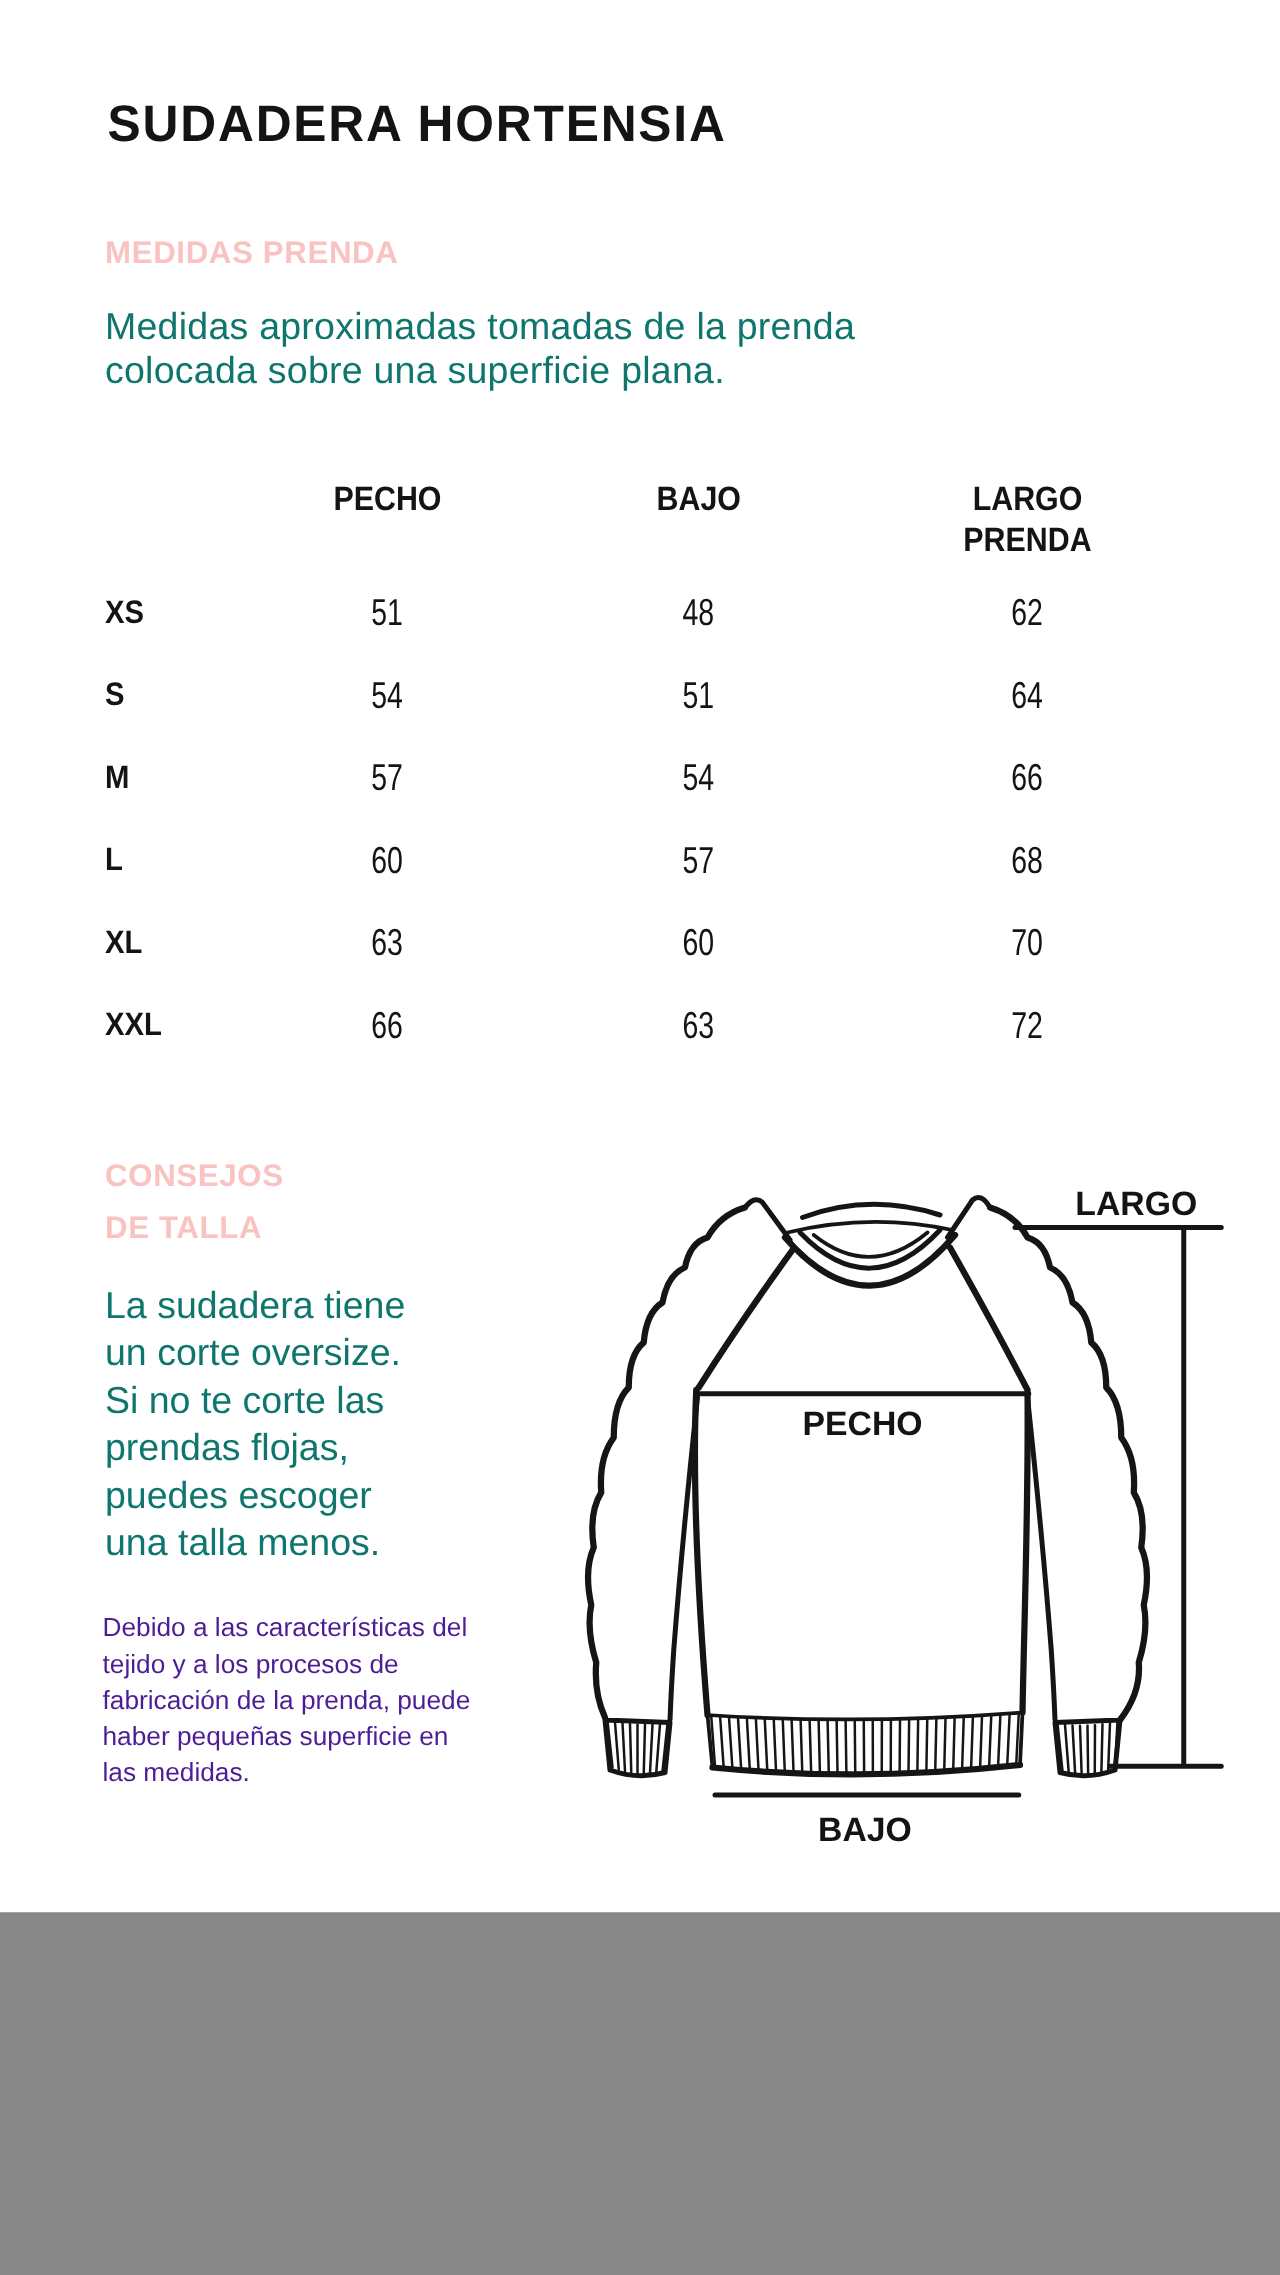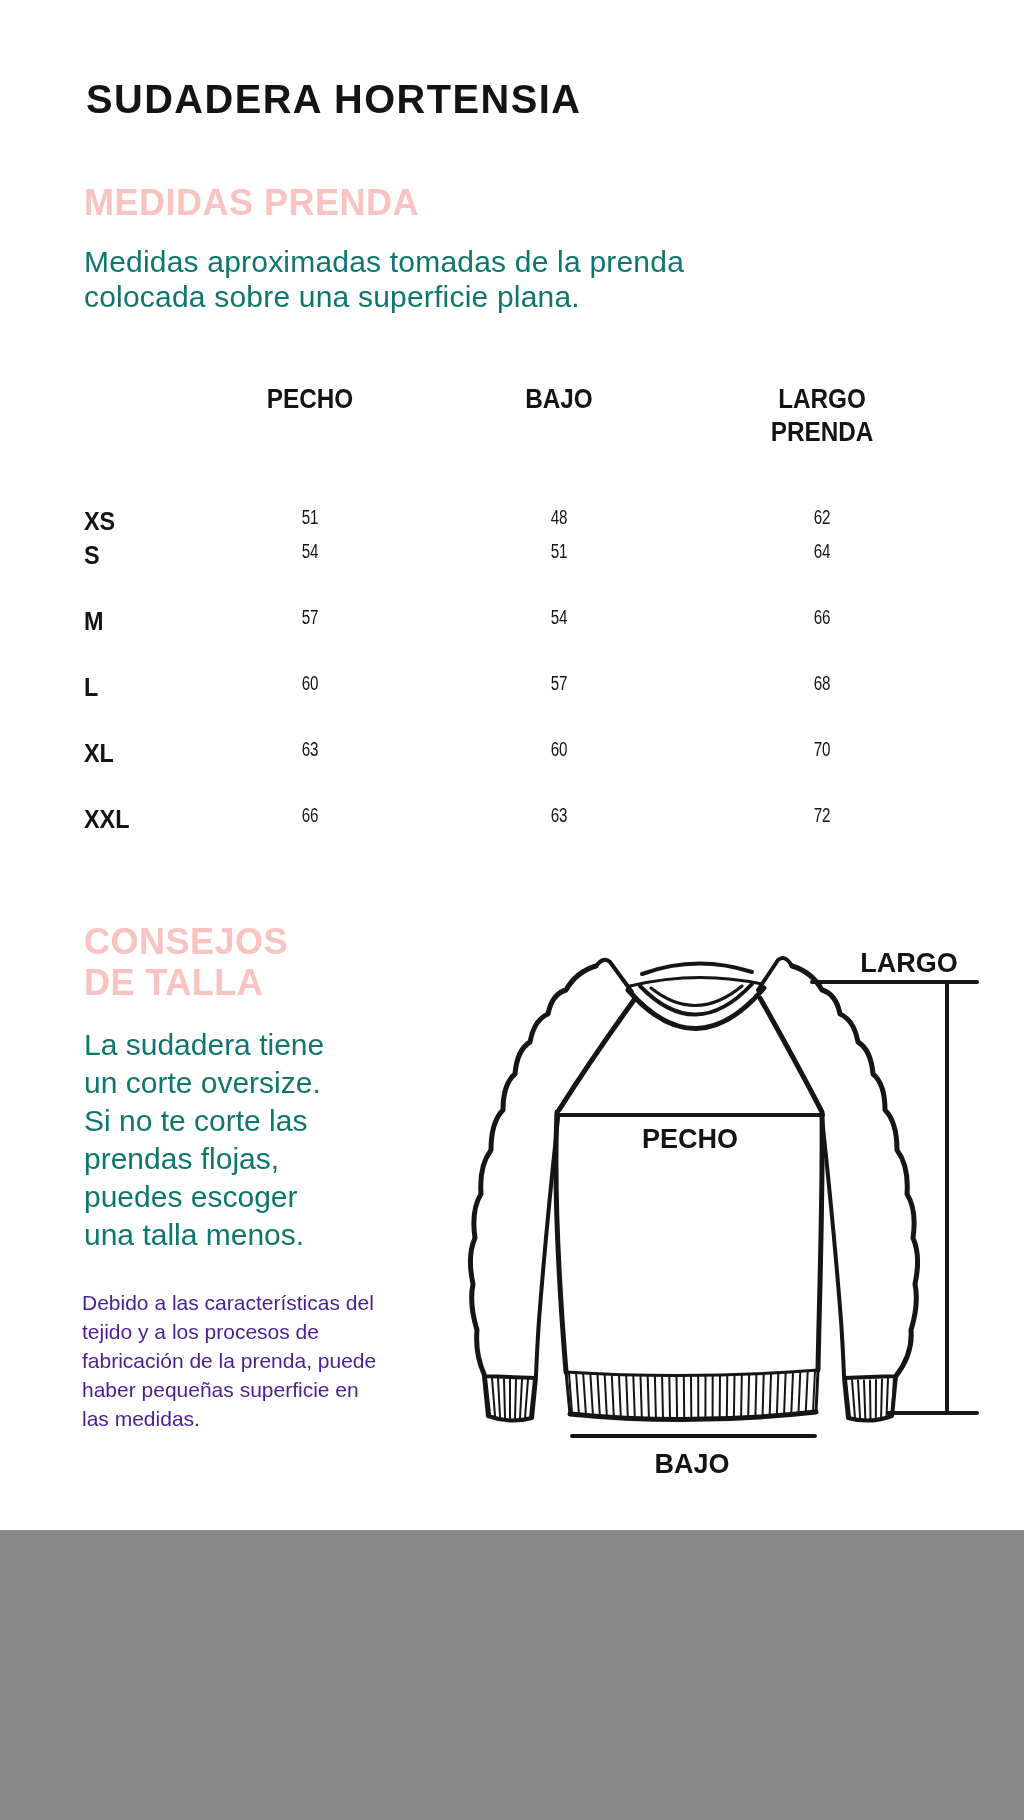--- a/index.html
+++ b/index.html
@@ -1,34 +1,34 @@
 <!DOCTYPE html>
 <html style="--accent_pink: #F8C3C1; --footer_pink: #FDC4C2; --ink: #141414;"><head>
 <meta charset="utf-8">
 <style>
   html,body{margin:0;padding:0;background:#888;}
   .page{position:relative;width:1024px;height:1530px;background:#ffffff;overflow:hidden;
         font-family:"Liberation Sans",sans-serif;color:var(--ink,#141414);margin:0 auto;}
   .abs{position:absolute;}
   .page-title{left:86px;top:76px;font-size:41px;font-weight:700;letter-spacing:1.5px;
               transform:scaleX(0.97);transform-origin:left top;white-space:nowrap;}
-  .pink-heading{color:var(--accent_pink,#F8C3C1);font-weight:700;font-size:36px;line-height:41px;
+  .pink-heading{color:var(--accent_pink,#F8C3C1);font-weight:700;font-size:25px;line-height:41px;
                 letter-spacing:0.5px;white-space:nowrap;}
   .h-medidas{left:84px;top:182px;}
   .h-consejos{left:84px;top:921px;}
   .intro{left:84px;top:244px;font-size:30px;line-height:35px;color:#0f766e;letter-spacing:0.2px;}
   .body2{left:84px;top:1026px;font-size:30px;line-height:38px;color:#0f766e;}
   .note{left:82px;top:1288px;font-size:21px;line-height:29px;color:#4c1d95;}
   
   .thead-cell{position:absolute;width:160px;text-align:center;font-weight:700;font-size:27px;
               transform:scaleX(0.9);white-space:nowrap;}
   .trow{position:absolute;left:0;width:100%;height:32px;}
   .tsize{position:absolute;left:84px;font-weight:700;font-size:26px;transform:scaleX(0.9);
          transform-origin:left center;white-space:nowrap;}
-  .tval{position:absolute;width:160px;text-align:center;font-size:20px;font-weight:400;}
+  .tval{position:absolute;width:160px;text-align:center;font-size:30px;font-weight:400;}
   .tval span{display:inline-block;transform:scaleX(0.76);}
   .col-pecho{left:230px;} .col-bajo{left:479px;} .col-largo{left:742px;}
   svg text{font-family:"Liberation Sans",sans-serif;}
   .dim-label{font-weight:700;font-size:27px;}
   .footer-band{left:0;top:1653px;width:1024px;height:167px;background:var(--footer_pink,#FDC4C2);}
   .brand-svg{position:absolute;left:0;top:0;}
   .brand-text{font-family:"DejaVu Serif",serif;font-style:italic;font-weight:700;font-size:62px;}
 </style>
 </head>
 <body>
@@ -43,21 +43,21 @@
     <div>Medidas aproximadas tomadas de la prenda</div>
     <div>colocada sobre una superficie plana.</div>
   </div>
 
   <div class="abs" style="left:0;top:0;width:1024px;">
     <div class="thead-cell col-pecho" style="top:384px;">PECHO</div>
     <div class="thead-cell col-bajo" style="top:384px;">BAJO</div>
     <div class="thead-cell col-largo" style="top:384px;">LARGO</div>
     <div class="thead-cell col-largo" style="top:417px;">PRENDA</div>
 
-    <div class="trow" style="top:474px;margin-top:32px;">
+    <div class="trow" style="top:474px;">
       <span class="tsize">XS</span>
       <span class="tval col-pecho"><span>51</span></span>
       <span class="tval col-bajo"><span>48</span></span>
       <span class="tval col-largo"><span>62</span></span>
     </div>
     <div class="trow" style="top:540px;">
       <span class="tsize">S</span>
       <span class="tval col-pecho"><span>54</span></span>
       <span class="tval col-bajo"><span>51</span></span>
       <span class="tval col-largo"><span>64</span></span>

